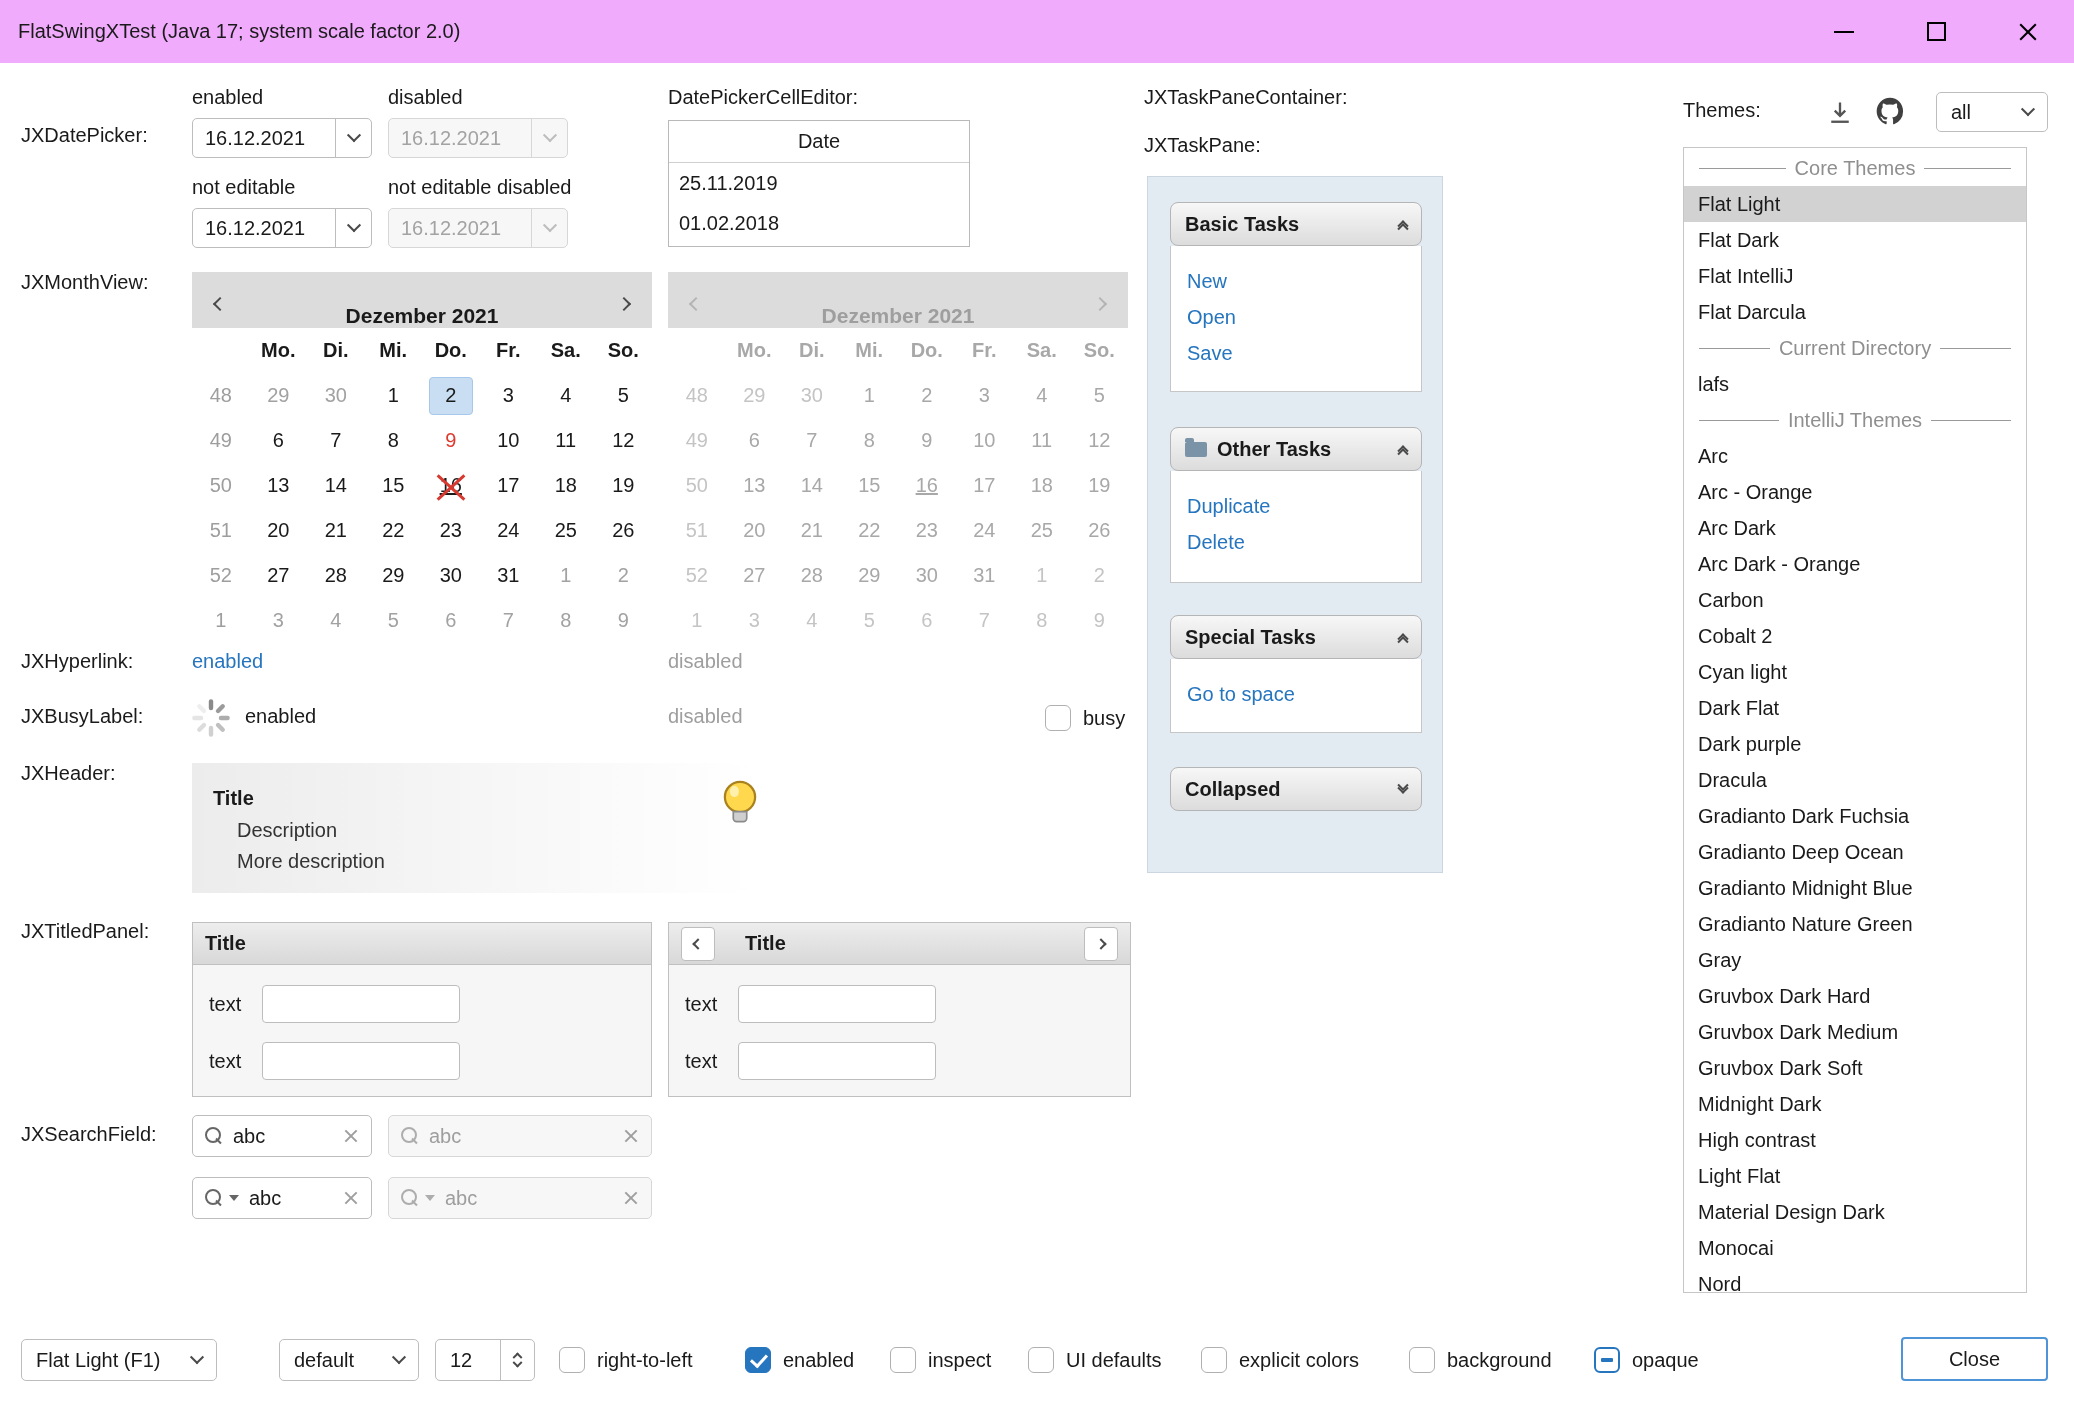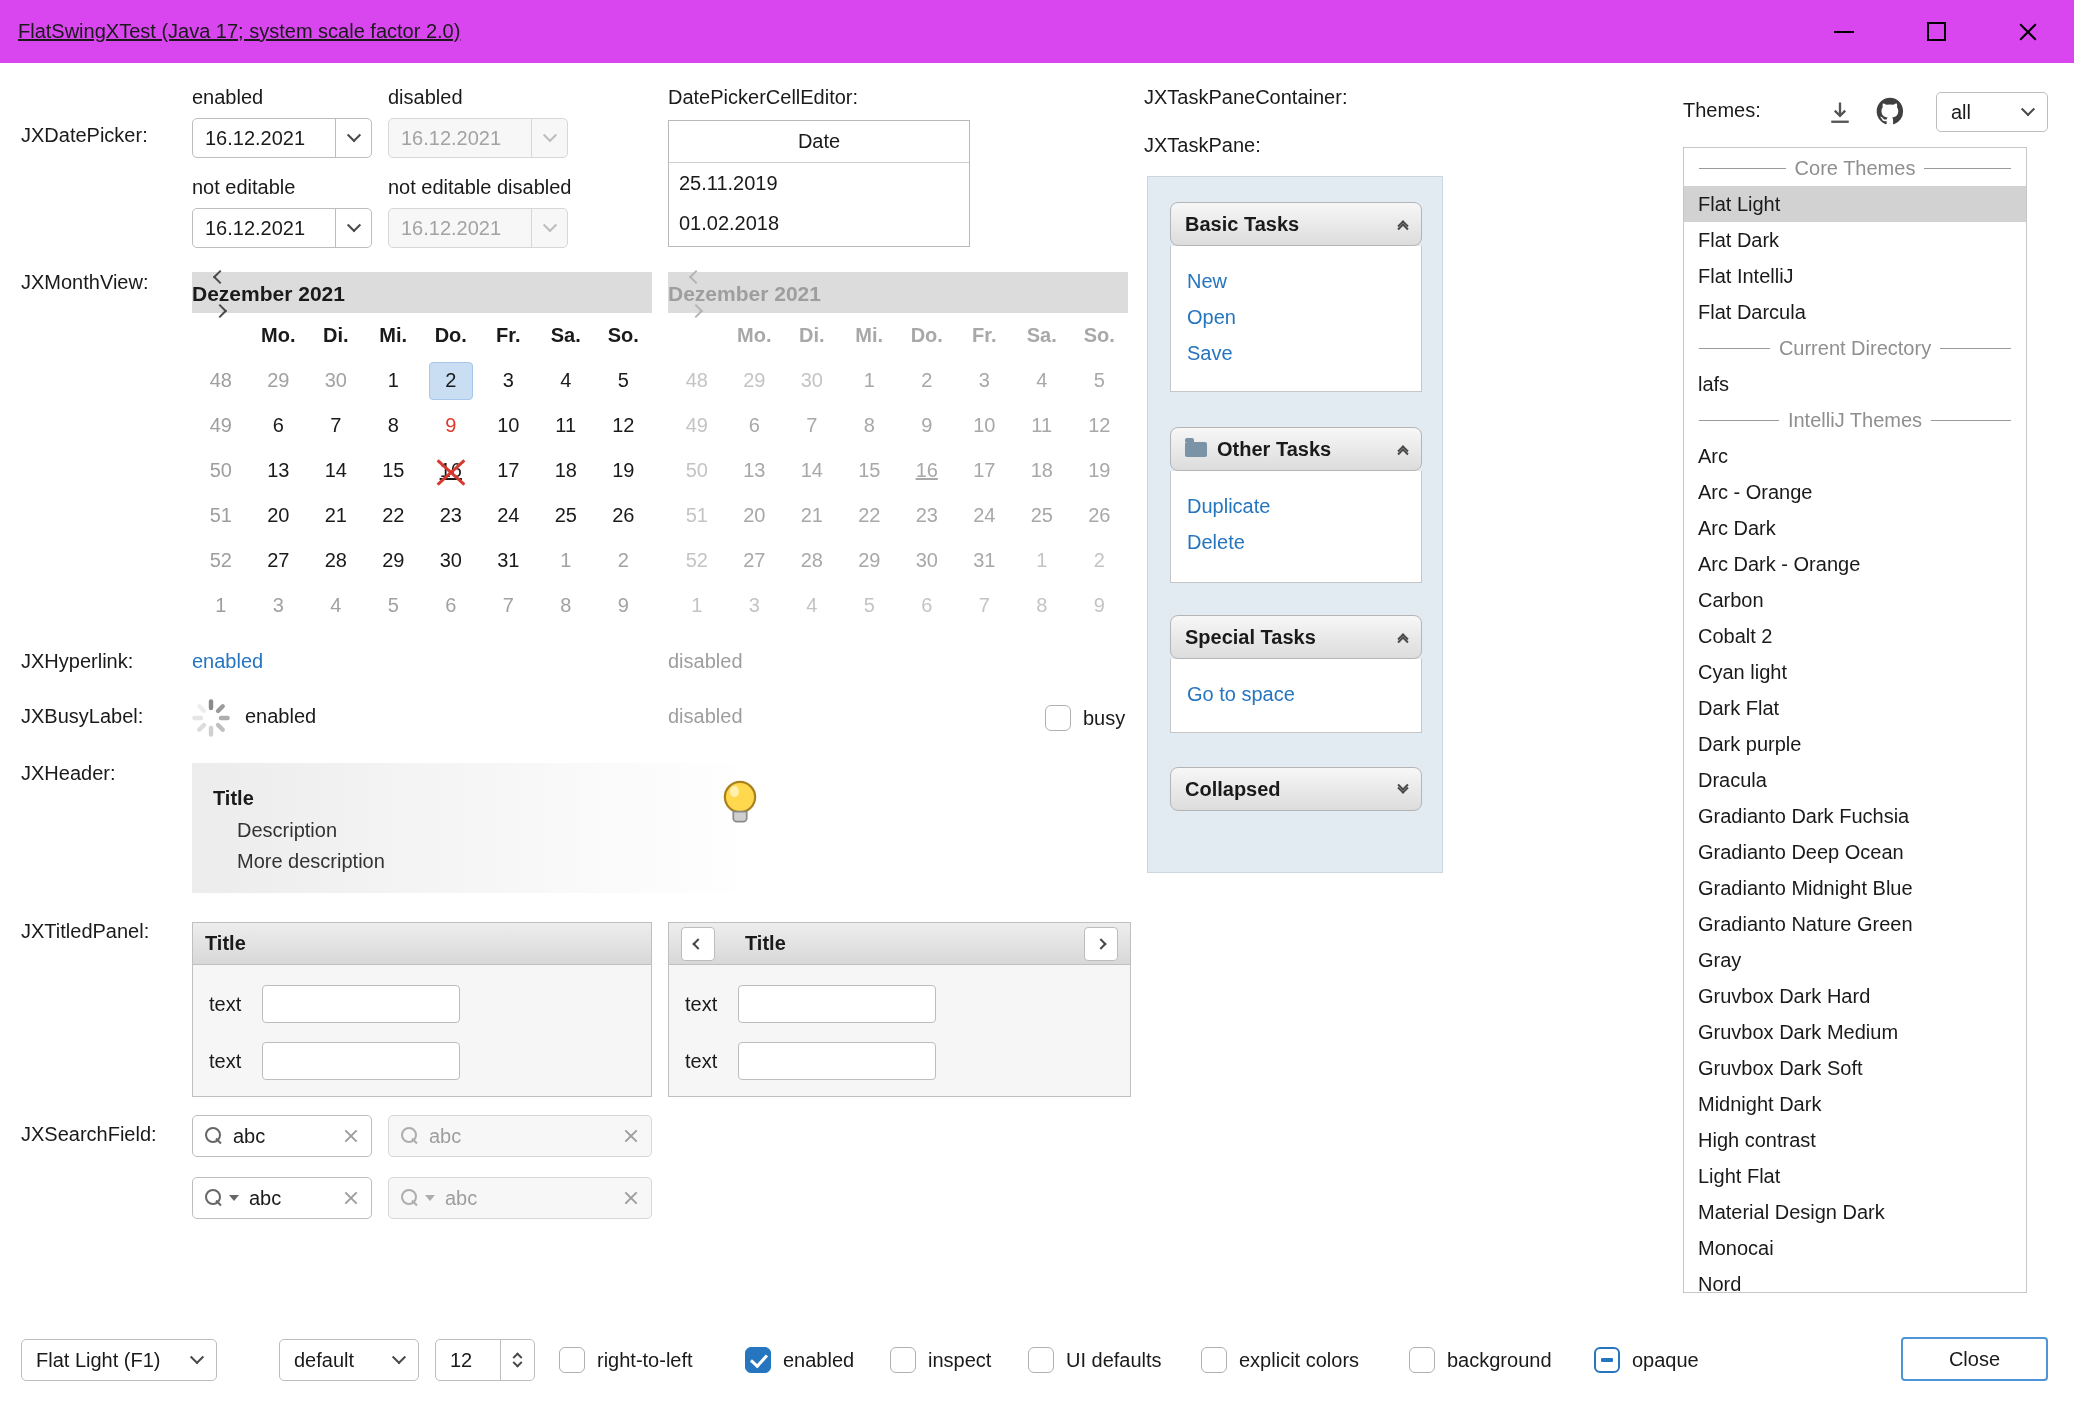--- a/index.html
+++ b/index.html
@@ -3,22 +3,22 @@
 <meta charset="utf-8">
 <style>
   * { margin:0; padding:0; box-sizing:border-box; }
   html,body { width:2074px; height:1403px; }
   body { font-family:"Liberation Sans", sans-serif; font-size:20px; color:#1a1a1a;
          background:#ffffff; position:relative; overflow:hidden; }
 
   .abs { position:absolute; }
 
   
-  .titlebar { position:absolute; top:0; left:0; right:0; height:63px; background:#d946ef;
-              display:flex; align-items:center;text-decoration:underline; }
+  .titlebar { position:absolute; top:0; left:0; right:0; height:63px; background:#f0abfc;
+              display:flex; align-items:center; }
   .titlebar .title { margin-left:18px; }
   .win-controls { margin-left:auto; display:flex; height:63px; }
   .win-btn { width:92px; height:63px; display:flex; align-items:center; justify-content:center; }
   .min-glyph { width:20px; height:2px; background:#000; }
   .max-glyph { width:19px; height:19px; border:2px solid #000; }
   .x-glyph { width:20px; height:20px; position:relative; }
   .x-glyph::before,.x-glyph::after { content:""; position:absolute; left:-1px; top:9px;
       width:22px; height:2px; background:#000; }
   .x-glyph::before{ transform:rotate(45deg);} .x-glyph::after{ transform:rotate(-45deg);}
 
@@ -44,21 +44,21 @@
 
   
   .ce-table { position:absolute; left:668px; top:120px; width:302px; height:127px;
               border:1px solid #b9b9b9; background:#fff; }
   .ce-head { height:42px; display:flex; align-items:center; justify-content:center;
              border-bottom:1px solid #cfcfcf; }
   .ce-row { height:40px; display:flex; align-items:center; padding-left:10px; }
 
   
   .cal { position:absolute; width:460px; background:#fff; }
-  .cal-header { height:41px; background:#dcdcdc; display:flex; align-items:flex-start;flex-direction:column; }
+  .cal-header { height:56px; background:#dcdcdc; display:flex; align-items:flex-end; }
   .cal-arrow { width:56px; height:48px; display:flex; align-items:center; justify-content:center; }
   .cal-title { flex:1; text-align:center; font-weight:700; font-size:21px; }
   .cal-grid { display:grid; grid-template-columns:repeat(8,1fr); }
   .cal-cell { height:45px; display:flex; align-items:center; justify-content:center; }
   .dayname { font-weight:700; }
   .wk, .wkhead { color:#9e9e9e; }
   .day span { width:44px; height:38px; display:flex; align-items:center; justify-content:center; border-radius:4px; }
   .day.muted { color:#a2a2a2; }
   .day.sel span { background:#c9def2; border:1px solid #a6c8ea; }
   .day.red { color:#dd3a2e; }

